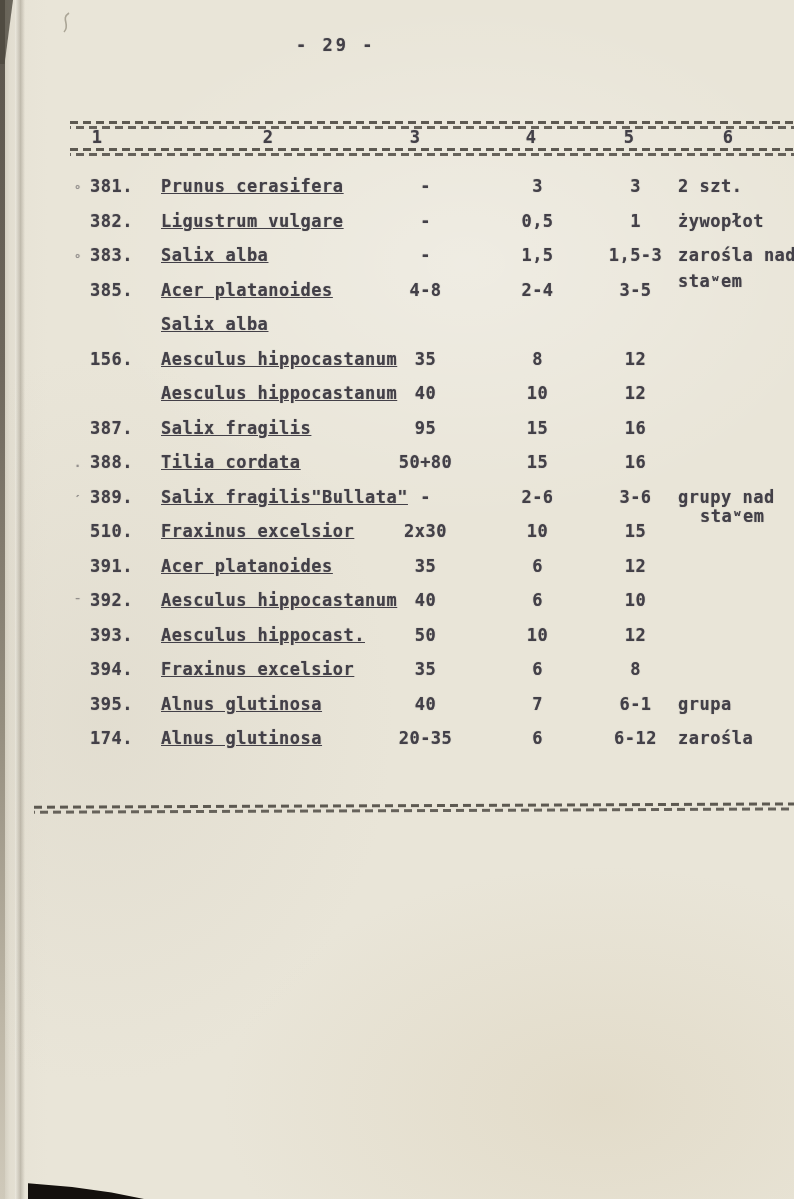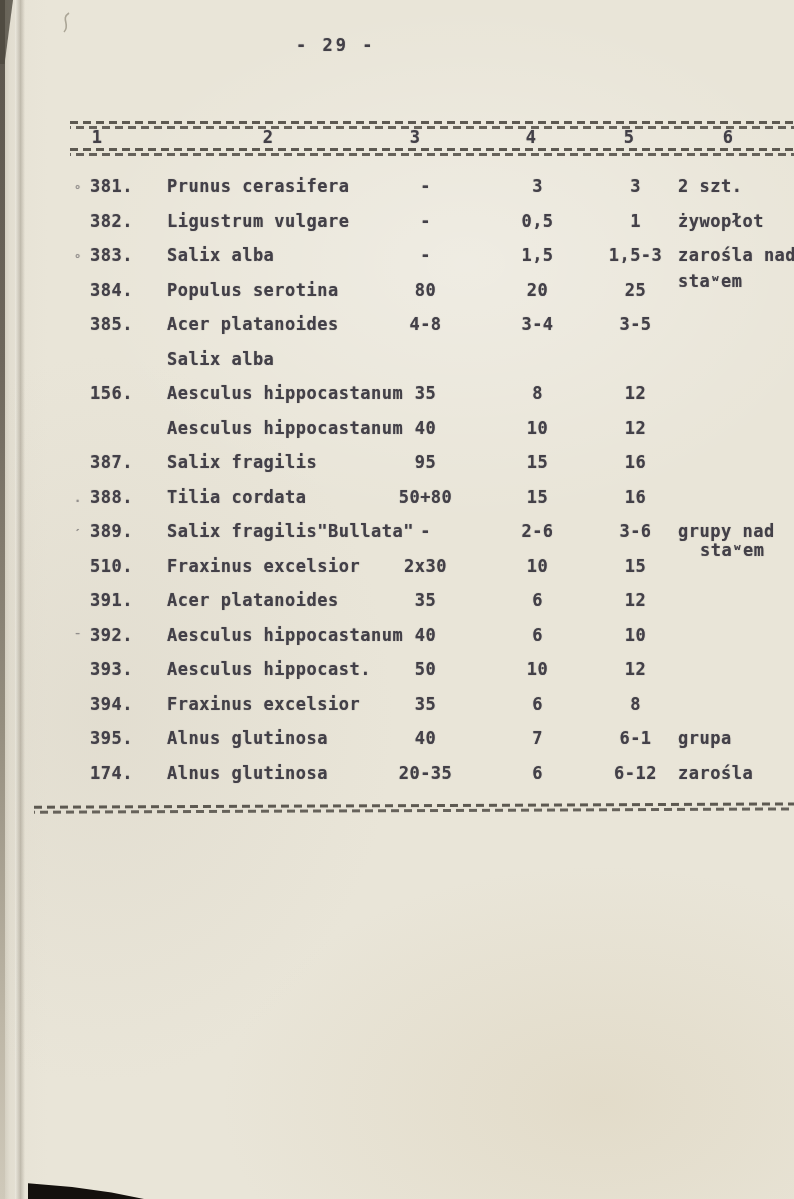--- a/index.html
+++ b/index.html
@@ -72,21 +72,21 @@
   .colnum { position:absolute; top:129px; width:26px; text-align:center; z-index:3; }
   .colnum-1 { left:84px; }  .colnum-2 { left:255px; } .colnum-3 { left:402px; }
   .colnum-4 { left:518px; } .colnum-5 { left:616px; } .colnum-6 { left:715px; }
 
   
   .rows { position:absolute; left:0; top:174px; width:794px; }
   .row  { position:relative; height:34.5px; }
   .cell { position:absolute; top:4px; }
   .mark { left:74px; width:20px; font-size:12px; opacity:.5; top:8px; }
   .num  { left:90px;  width:56px; }
-  .name { left:167px; }
+  .name { left:161px;text-decoration:underline; }
   .c3   { left:383px; width:85px; text-align:center; }
   .c4   { left:495px; width:85px; text-align:center; }
   .c5   { left:593px; width:85px; text-align:center; }
   .note { left:678px; width:120px; display:flex; flex-direction:column; }
   .note2.low    { margin-top:9px; }
   .note2.indent { margin-left:22px; margin-top:2px; }
 </style>
 </head>
 <body>
 
@@ -147,39 +147,27 @@
       <span class="ink cell name">Salix alba</span>
       <span class="ink cell c3">-</span>
       <span class="ink cell c4">1,5</span>
       <span class="ink cell c5">1,5-3</span>
       <span class="ink cell note">
         <span class="note1">zarośla nad</span>
         <span class="note2 low">staʷem</span>
       </span>
     </div>
 
-    <div class="row">
-      <span class="ink cell mark"></span>
-      <span class="ink cell num">384.</span>
-      <span class="ink cell name">Populus serotina</span>
-      <span class="ink cell c3">80</span>
-      <span class="ink cell c4">20</span>
-      <span class="ink cell c5">25</span>
-      <span class="ink cell note">
-        <span class="note1"></span>
-        <span class="note2"></span>
-      </span>
-    </div>
 
     <div class="row">
       <span class="ink cell mark"></span>
       <span class="ink cell num">385.</span>
       <span class="ink cell name">Acer platanoides</span>
       <span class="ink cell c3">4-8</span>
-      <span class="ink cell c4">3-4</span>
+      <span class="ink cell c4">2-4</span>
       <span class="ink cell c5">3-5</span>
       <span class="ink cell note">
         <span class="note1"></span>
         <span class="note2"></span>
       </span>
     </div>
 
     <div class="row">
       <span class="ink cell mark"></span>
       <span class="ink cell num"></span>

